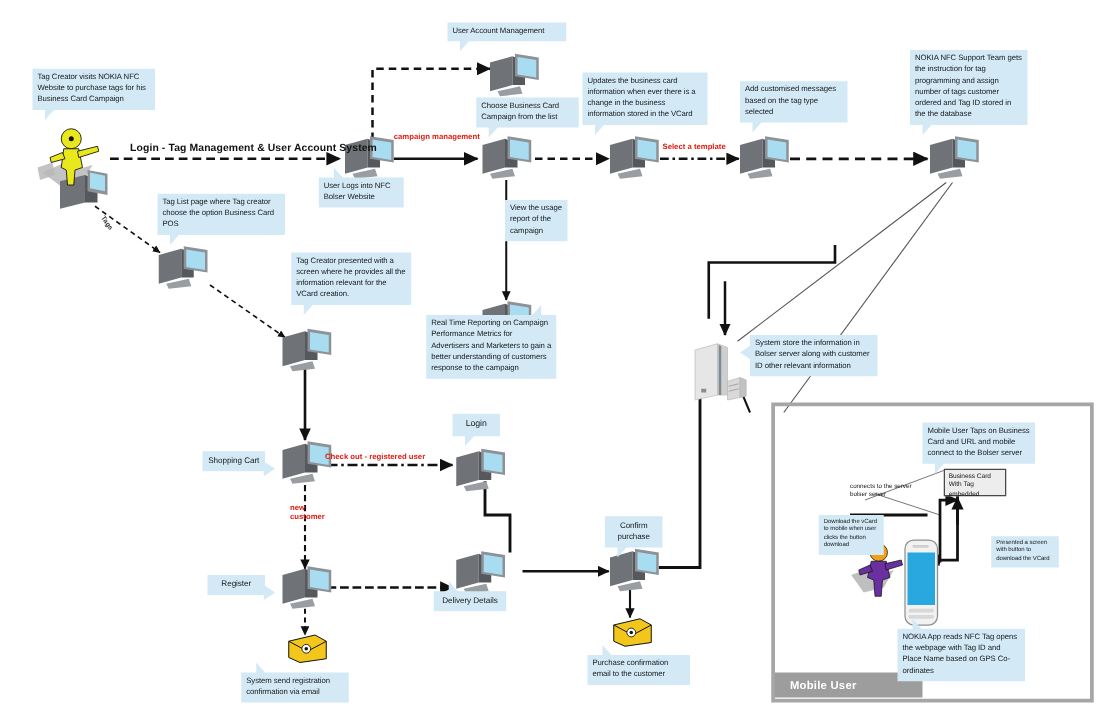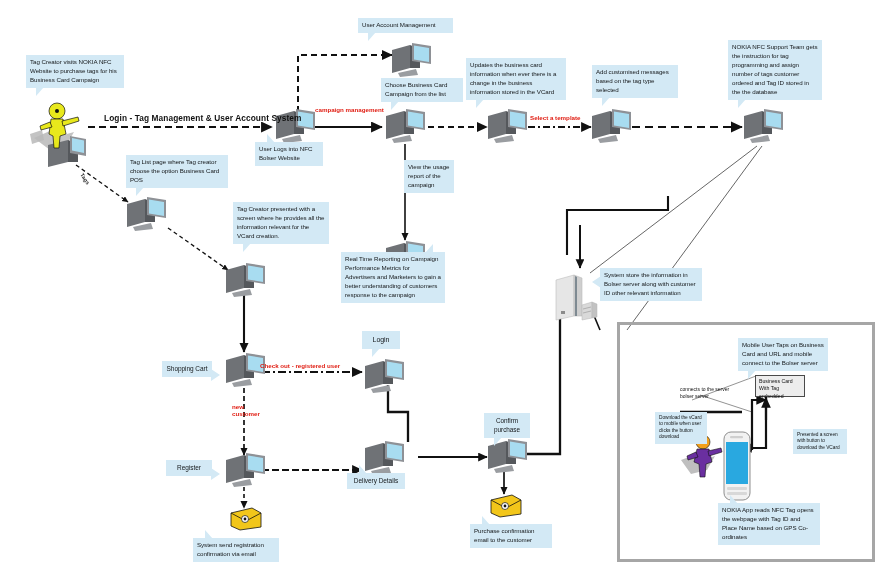--- a/index.html
+++ b/index.html
@@ -317,20 +317,21 @@
   <div class="icon" style="left:488px;top:492px;">
     <svg width="36" height="28" viewBox="0 0 36 28">
       <path d="M3 8 L24 3 L33 8 L33 22 L12 25 L3 21 Z" fill="#f2c61a" stroke="#111" stroke-width="0.8"></path>
       <path d="M3 8 L18 16 L33 8" fill="none" stroke="#111" stroke-width="0.8"></path>
       <circle cx="17" cy="14" r="3.5" fill="#fff" stroke="#111" stroke-width="0.7"></circle>
       <circle cx="17" cy="14" r="1.4" fill="#111"></circle>
     </svg>
   </div>
 
   <div id="mobile-panel"></div>
+  <div id="mobile-panel-label">Mobile User</div>
 
   <div class="icon" style="left:679px;top:432px;width:56px;height:56px;">
     <svg width="56" height="56" viewBox="0 0 56 56">
       <path d="M2 28 L18 22 L24 28 L36 24 L28 38 L12 42 Z" fill="#b8b8b8" opacity="0.9"></path>
       <circle cx="24" cy="10" r="7" fill="#f2a01a" stroke="#111" stroke-width="0.6"></circle>
       <circle cx="24" cy="10" r="1.8" fill="#111"></circle>
       <path d="M18 17 L30 17 L33 30 L27 32 L26 45 L21 45 L20 32 L15 30 Z" fill="#6a2fa0" stroke="#111" stroke-width="0.6"></path>
       <path d="M29 19 L42 16 L43 20 L30 24 Z" fill="#6a2fa0" stroke="#111" stroke-width="0.6"></path>
       <path d="M17 20 L8 24 L9 28 L19 25 Z" fill="#6a2fa0" stroke="#111" stroke-width="0.6"></path>
     </svg>

